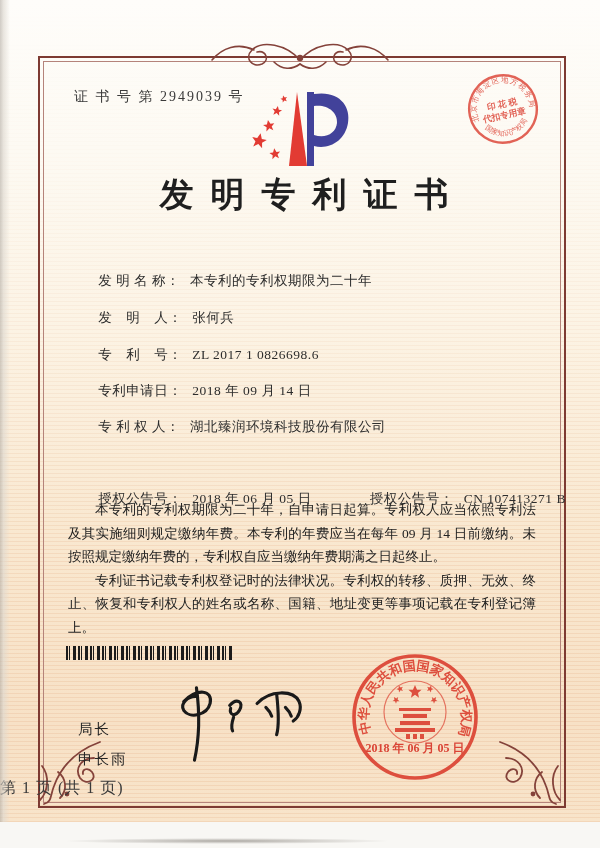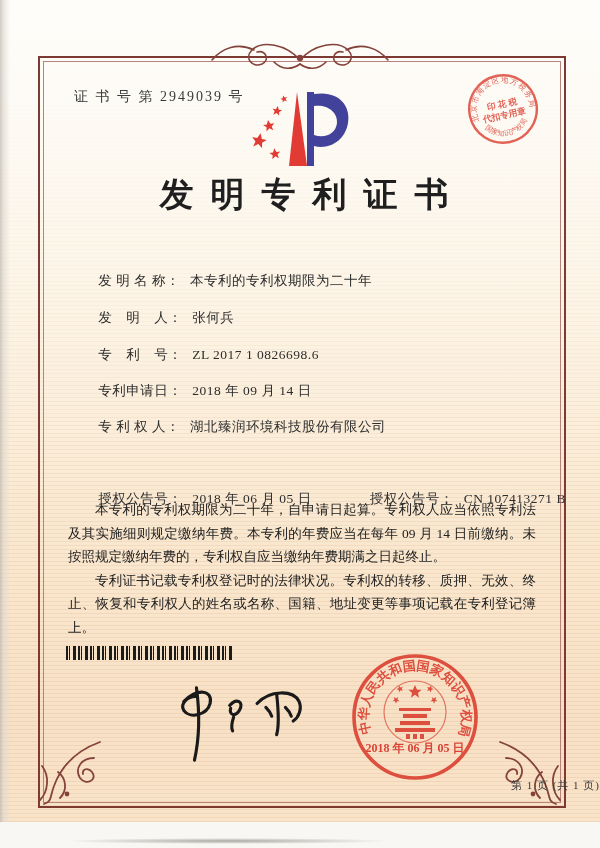--- a/index.html
+++ b/index.html
@@ -52,22 +52,22 @@
   .body-text p{margin:0;text-indent:2em;}
   .barcode{
     position:absolute;left:66px;top:646px;width:167px;height:14px;
     background:repeating-linear-gradient(90deg,#1c1c1c 0px,#1c1c1c 2px,rgba(0,0,0,0) 2px,rgba(0,0,0,0) 3px,#1c1c1c 3px,#1c1c1c 4px,rgba(0,0,0,0) 4px,rgba(0,0,0,0) 7px,#1c1c1c 7px,#1c1c1c 10px,rgba(0,0,0,0) 10px,rgba(0,0,0,0) 12px);
   }
   .director{position:absolute;left:78px;top:714px;font-size:14.5px;color:#262626;line-height:30px;letter-spacing:2px;}
   .signature{position:absolute;left:160px;top:680px;width:155px;height:88px;}
   .seal{position:absolute;left:350px;top:652px;width:130px;height:130px;opacity:.93;}
   .stamp{position:absolute;left:460px;top:66px;width:86px;height:86px;transform:rotate(-12deg);opacity:.9;}
   .page-footer{
-    position:absolute;left:0;right:0;top:778px;text-align:right;
-    font-size:11px;color:#3a3a3a;letter-spacing:1px;
+    position:absolute;left:0;right:0;top:778px;text-align:left;
+    font-size:16px;color:#3a3a3a;letter-spacing:1px;
   }
 </style>
 </head>
 <body>
 
 <div class="photo">
   <div class="paper">
     <div class="texture"></div>
 
     <div class="frame"></div>
@@ -142,20 +142,24 @@
       <span class="flabel">授权公告号：</span><span class="fvalue">2018 年 06 月 05 日</span><span class="flabel pair2">授权公告号：</span><span class="fvalue">CN 107413271 B</span>
     </div>
 
     <div class="body-text">
       <p>本专利的专利权期限为二十年，自申请日起算。专利权人应当依照专利法及其实施细则规定缴纳年费。本专利的年费应当在每年 09 月 14 日前缴纳。未按照规定缴纳年费的，专利权自应当缴纳年费期满之日起终止。</p>
       <p>专利证书记载专利权登记时的法律状况。专利权的转移、质押、无效、终止、恢复和专利权人的姓名或名称、国籍、地址变更等事项记载在专利登记簿上。</p>
     </div>
 
     <div class="barcode"></div>
 
+    <div class="director">
+      <div>局长</div>
+      <div>申长雨</div>
+    </div>
 
     <svg class="signature" viewBox="0 0 150 90">
       <g fill="none" stroke="#1a1a1a" stroke-width="3.2" stroke-linecap="round">
         <path d="M20,22 C34,8 50,10 47,24 C44,36 26,40 20,31 C16,24 24,16 34,17"></path>
         <path d="M33,8 C36,30 37,55 31,82"></path>
         <path d="M67,26 C74,18 82,22 77,31 C73,38 66,36 68,29"></path>
         <path d="M71,38 C69,44 68,48 70,52"></path>
         <path d="M95,24 C108,10 132,10 138,22 C141,29 138,38 132,42"></path>
         <path d="M115,14 C117,32 118,46 115,56"></path>
         <path d="M104,28 C107,31 109,34 110,37"></path>

